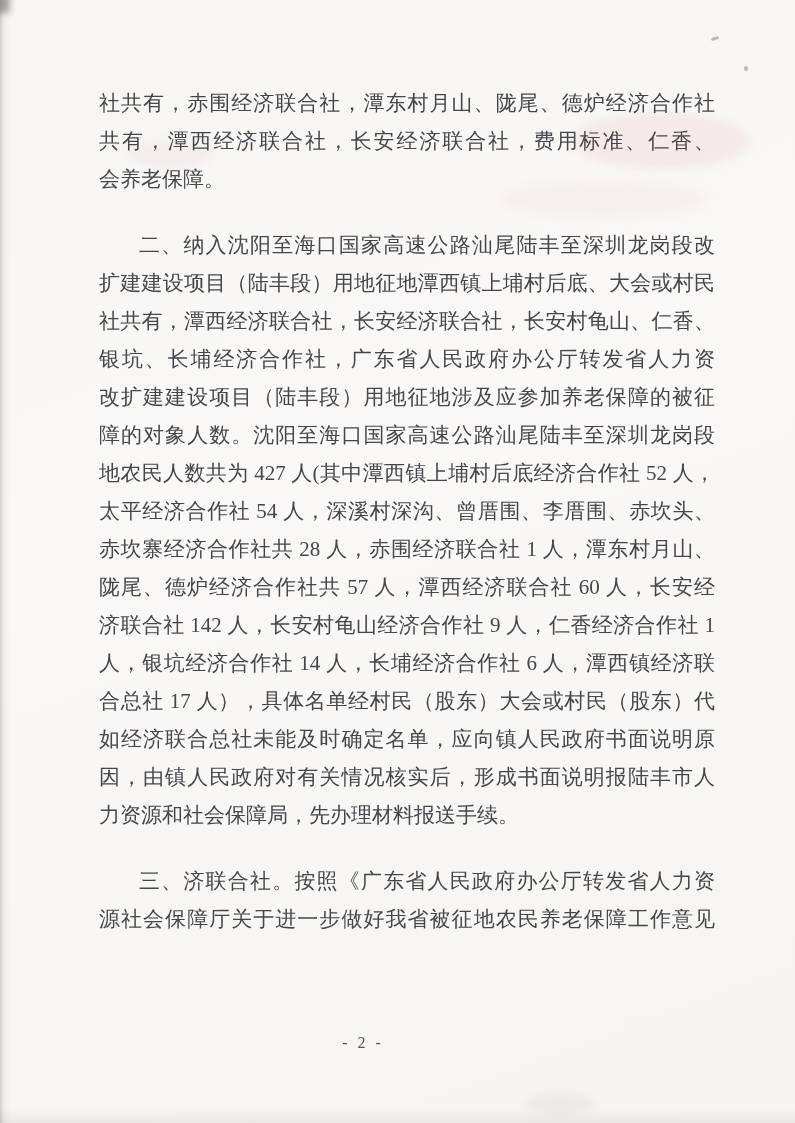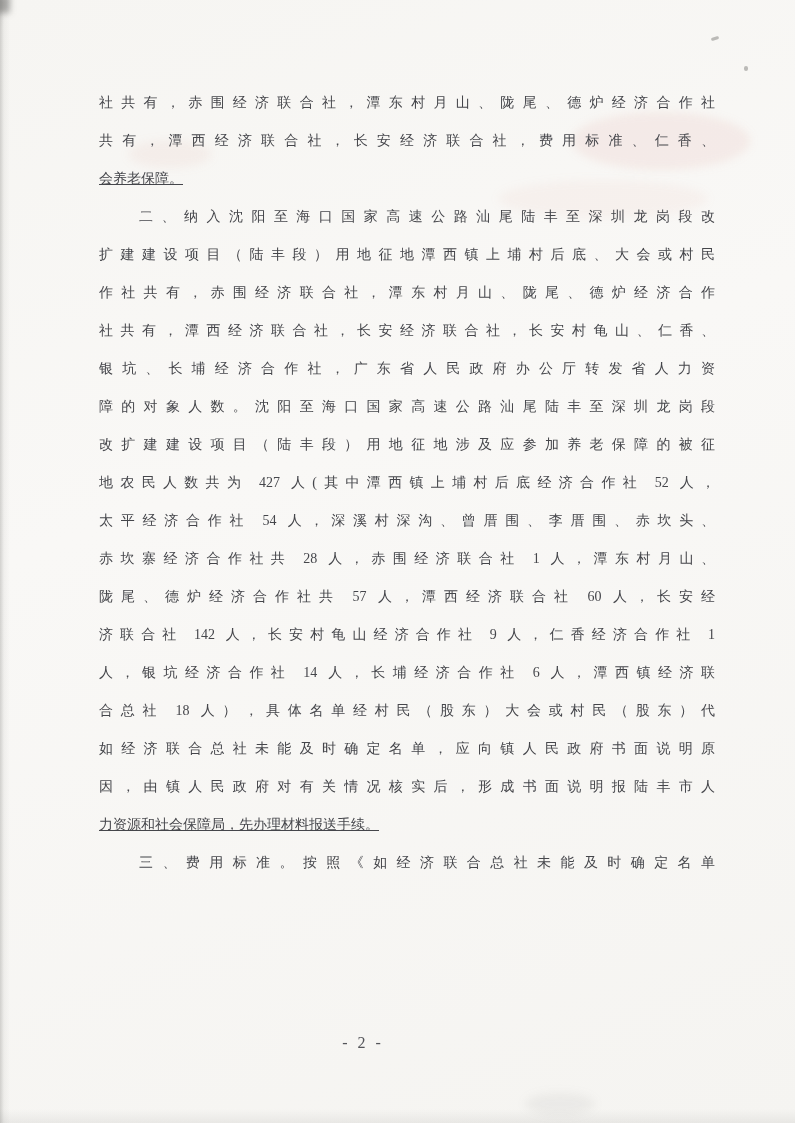--- a/index.html
+++ b/index.html
@@ -19,33 +19,33 @@
       linear-gradient(to right, rgba(70,70,66,0.22) 0px, rgba(70,70,66,0.05) 4px, rgba(0,0,0,0) 10px),
       linear-gradient(to top, rgba(60,60,58,0.07) 0px, rgba(0,0,0,0) 14px),
       linear-gradient(160deg, #f6f5f2 0%, #f9f8f6 40%, #f5f4f1 100%);
   }
   .textblock {
     position: absolute;
     left: 99px;
     top: 84px;
     width: 616px;
     color: #45464b;
-    font-size: 14px;
+    font-size: 21px;
     line-height: 38px;
   }
   .line {
     height: 38px;
     white-space: nowrap;
     overflow: visible;
     text-align: justify;
     text-align-last: justify;
     text-justify: inter-character;
   }
-  .line.indent { padding-left: 40px; }
-  .line.end { text-align: right; text-align-last: left; text-decoration: underline; }
+  .line.indent { padding-left: 40px; margin-top: 28px; }
+  .line.end { text-align: right; text-align-last: left; }
   .pagenum {
     position: absolute;
     left: 330px;
     top: 1034px;
     width: 66px;
     text-align: center;
     font-size: 16px;
     letter-spacing: 3px;
     color: #54555a;
   }
@@ -98,33 +98,33 @@
   <div class="speck speck2"></div>
   <div class="smudge-corner"></div>
   <div class="smudge-bottom"></div>
 
   <div class="textblock">
     <div class="line">社共有，赤围经济联合社，潭东村月山、陇尾、德炉经济合作社</div>
     <div class="line">共有，潭西经济联合社，长安经济联合社，费用标准、仁香、</div>
     <div class="line end">会养老保障。</div>
     <div class="line indent">二、纳入沈阳至海口国家高速公路汕尾陆丰至深圳龙岗段改</div>
     <div class="line">扩建建设项目（陆丰段）用地征地潭西镇上埔村后底、大会或村民</div>
-    <div class="line">作社共有，赤围经济联合社，潭东村月山、陇尾、德炉经济合作</div>
     <div class="line">社共有，潭西经济联合社，长安经济联合社，长安村龟山、仁香、</div>
     <div class="line">银坑、长埔经济合作社，广东省人民政府办公厅转发省人力资</div>
+    <div class="line">改扩建建设项目（陆丰段）用地征地涉及应参加养老保障的被征</div>
     <div class="line">障的对象人数。沈阳至海口国家高速公路汕尾陆丰至深圳龙岗段</div>
-    <div class="line">改扩建建设项目（陆丰段）用地征地涉及应参加养老保障的被征</div>
     <div class="line">地农民人数共为 427 人(其中潭西镇上埔村后底经济合作社 52 人，</div>
     <div class="line">太平经济合作社 54 人，深溪村深沟、曾厝围、李厝围、赤坎头、</div>
     <div class="line">赤坎寨经济合作社共 28 人，赤围经济联合社 1 人，潭东村月山、</div>
     <div class="line">陇尾、德炉经济合作社共 57 人，潭西经济联合社 60 人，长安经</div>
     <div class="line">济联合社 142 人，长安村龟山经济合作社 9 人，仁香经济合作社 1</div>
     <div class="line">人，银坑经济合作社 14 人，长埔经济合作社 6 人，潭西镇经济联</div>
-    <div class="line">合总社 18 人），具体名单经村民（股东）大会或村民（股东）代</div>
+    <div class="line">合总社 17 人），具体名单经村民（股东）大会或村民（股东）代</div>
     <div class="line">如经济联合总社未能及时确定名单，应向镇人民政府书面说明原</div>
     <div class="line">因，由镇人民政府对有关情况核实后，形成书面说明报陆丰市人</div>
     <div class="line end">力资源和社会保障局，先办理材料报送手续。</div>
-    <div class="line indent">三、费用标准。按照《如经济联合总社未能及时确定名单</div>
+    <div class="line indent">三、济联合社。按照《广东省人民政府办公厅转发省人力资</div>
+    <div class="line">源社会保障厅关于进一步做好我省被征地农民养老保障工作意见</div>
   </div>
 
   <div class="pagenum">- 2 -</div>
 
 </div>
 
 </body></html>

